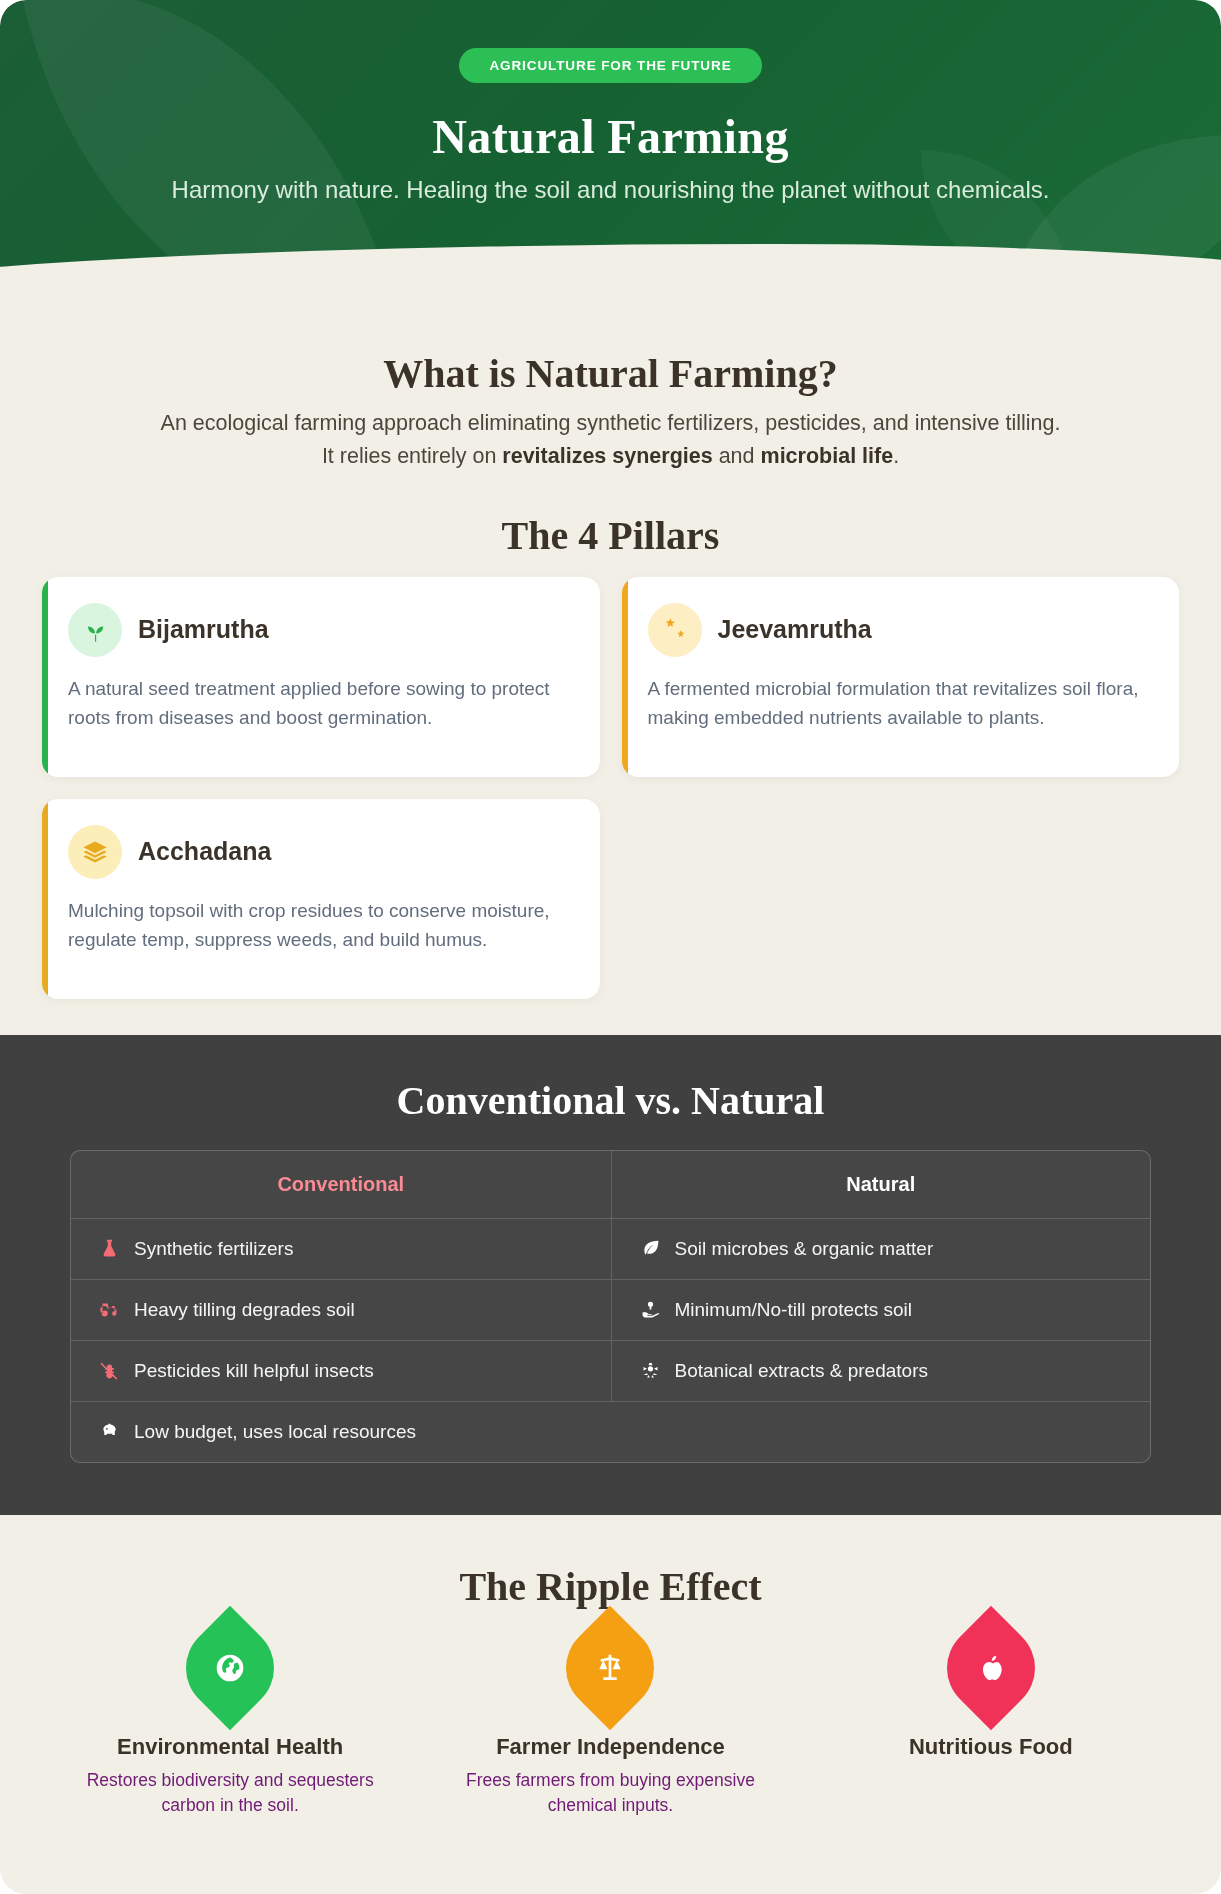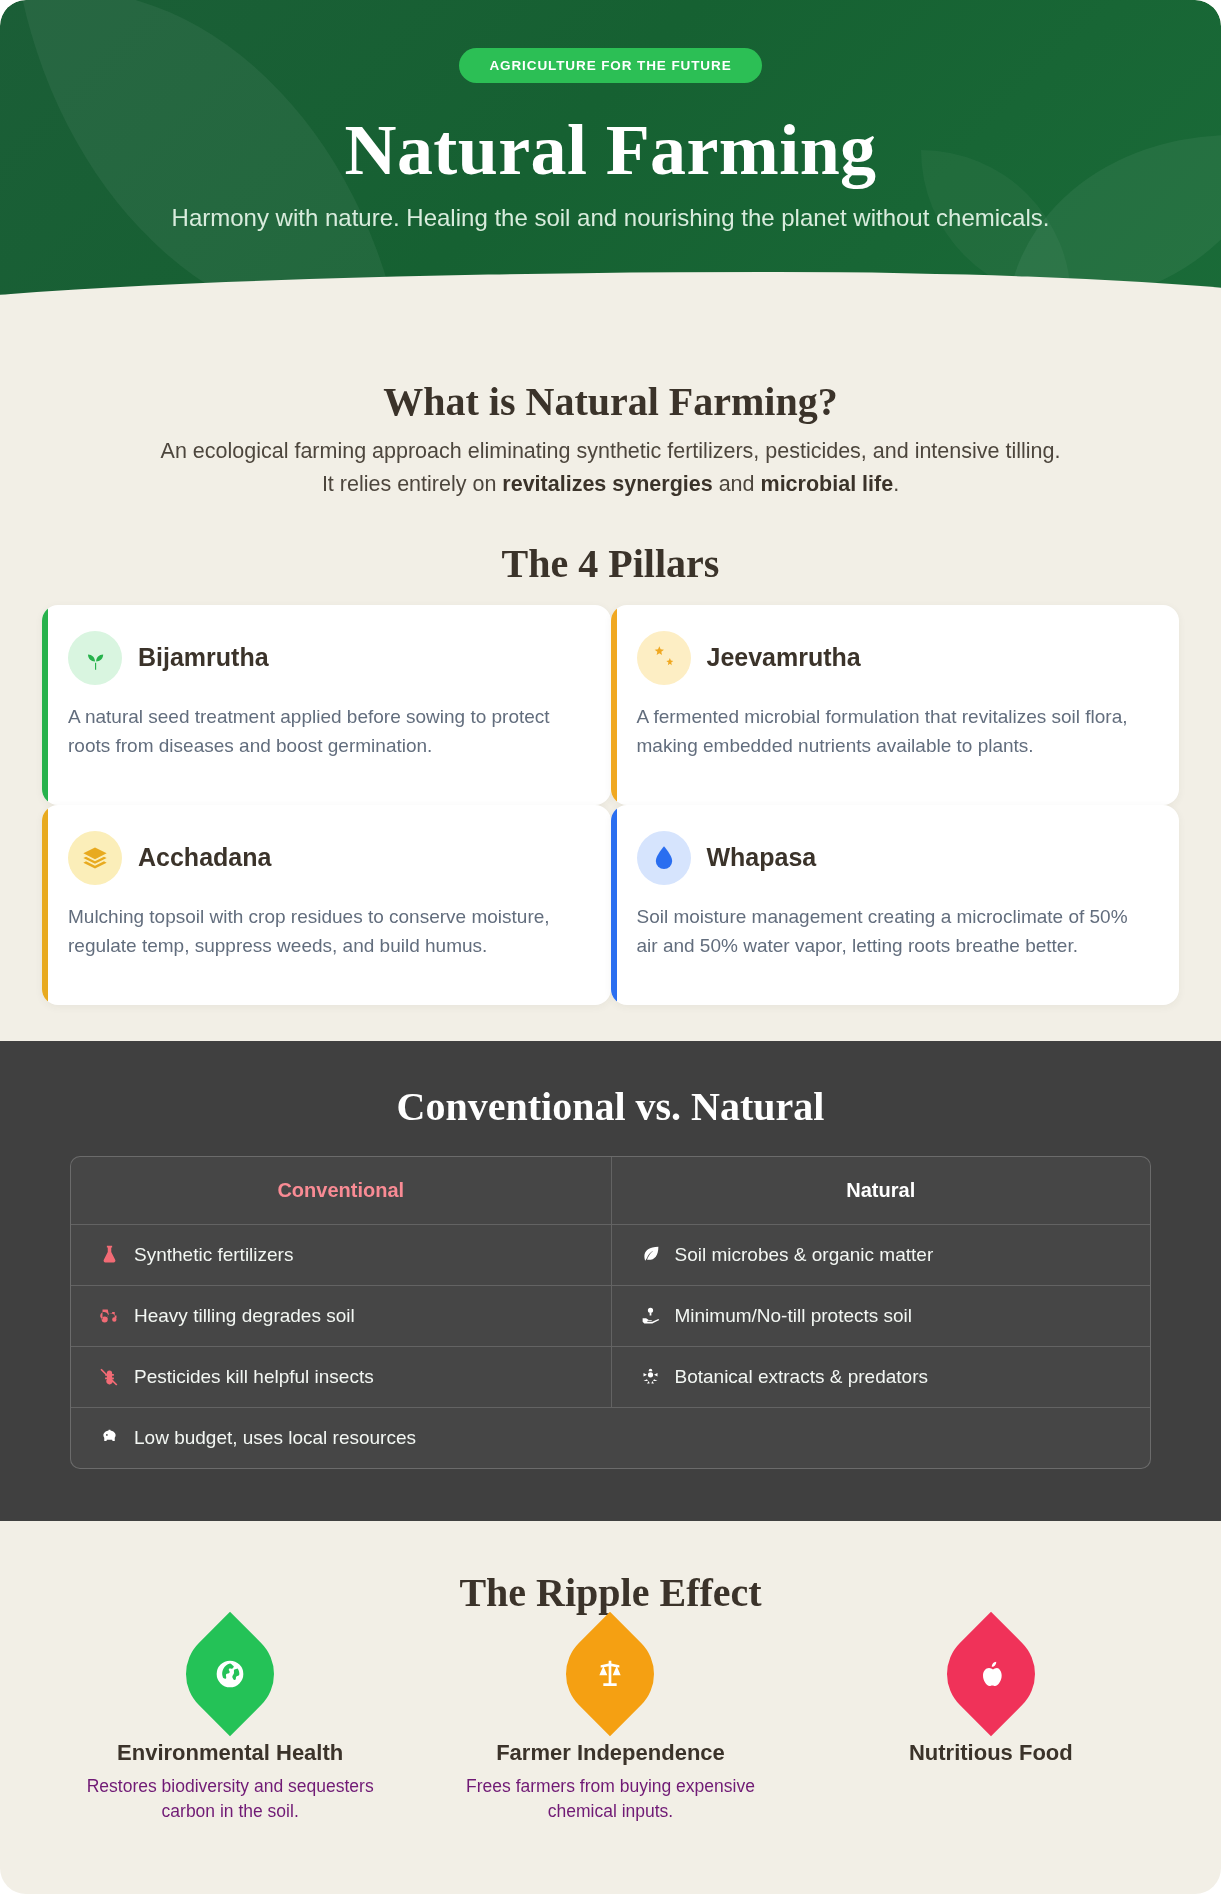--- a/index.html
+++ b/index.html
@@ -84,21 +84,21 @@
     font-weight:bold;
     letter-spacing:.9px;
     padding:10px 30px;
     border-radius:999px;
     position:relative; z-index:3;
   }
   .hero-title {
     position:relative; z-index:3;
     font-family:"Liberation Serif", serif;
     font-weight:bold;
-    font-size:72px;
+    font-size:48px;
     color:#ffffff;
     margin-top:26px;
     letter-spacing:.4px;
   }
   .hero-sub {
     position:relative; z-index:3;
     color:#d9ecdd;
     font-size:24px;
     line-height:1.35;
     max-width:920px;
@@ -129,20 +129,21 @@
   .what-body b { color:#3b332a; font-weight:bold; }
 
   
   .pillars-head {
     text-align:center;
     padding:34px 0 18px;
   }
   .pillars-grid {
     display:grid;
     grid-template-columns:1fr 1fr;
+    gap:22px;
     padding:0 42px 36px;
   }
   .pcard {
     background:#ffffff;
     border-radius:16px;
     padding:26px 28px 26px 26px;
     position:relative;
     overflow:hidden;
     box-shadow:0 2px 8px rgba(60,50,35,.055);
     min-height:200px;
@@ -307,31 +308,20 @@
           <span class="picon">
             <svg viewBox="0 0 24 24">
                 <path d="M12 3L2 8l10 5 10-5zM2 12l10 5 10-5-2.3-1.15L12 14.7 4.3 10.85zM2 16l10 5 10-5-2.3-1.15L12 18.7 4.3 14.85z"></path>
               </svg>
           </span>
           <span class="pcard-title">Acchadana</span>
         </div>
         <p class="pcard-desc">Mulching topsoil with crop residues to conserve moisture, regulate temp, suppress weeds, and build humus.</p>
       </div>
 
-      <div class="pcard" style="--accent:#2a6ef0;--chip:#d6e4fd;">
-        <div class="pcard-head">
-          <span class="picon">
-            <svg viewBox="0 0 24 24">
-                <path d="M12 2S5 10 5 14.5A7 7 0 0 0 19 14.5C19 10 12 2 12 2z"></path>
-              </svg>
-          </span>
-          <span class="pcard-title">Whapasa</span>
-        </div>
-        <p class="pcard-desc">Soil moisture management creating a microclimate of 50% air and 50% water vapor, letting roots breathe better.</p>
-      </div>
 
     </div>
   </section>
 
   <section class="compare">
     <h2>Conventional vs. Natural</h2>
 
     <div class="ctable">
 
       <div class="crow chead">

